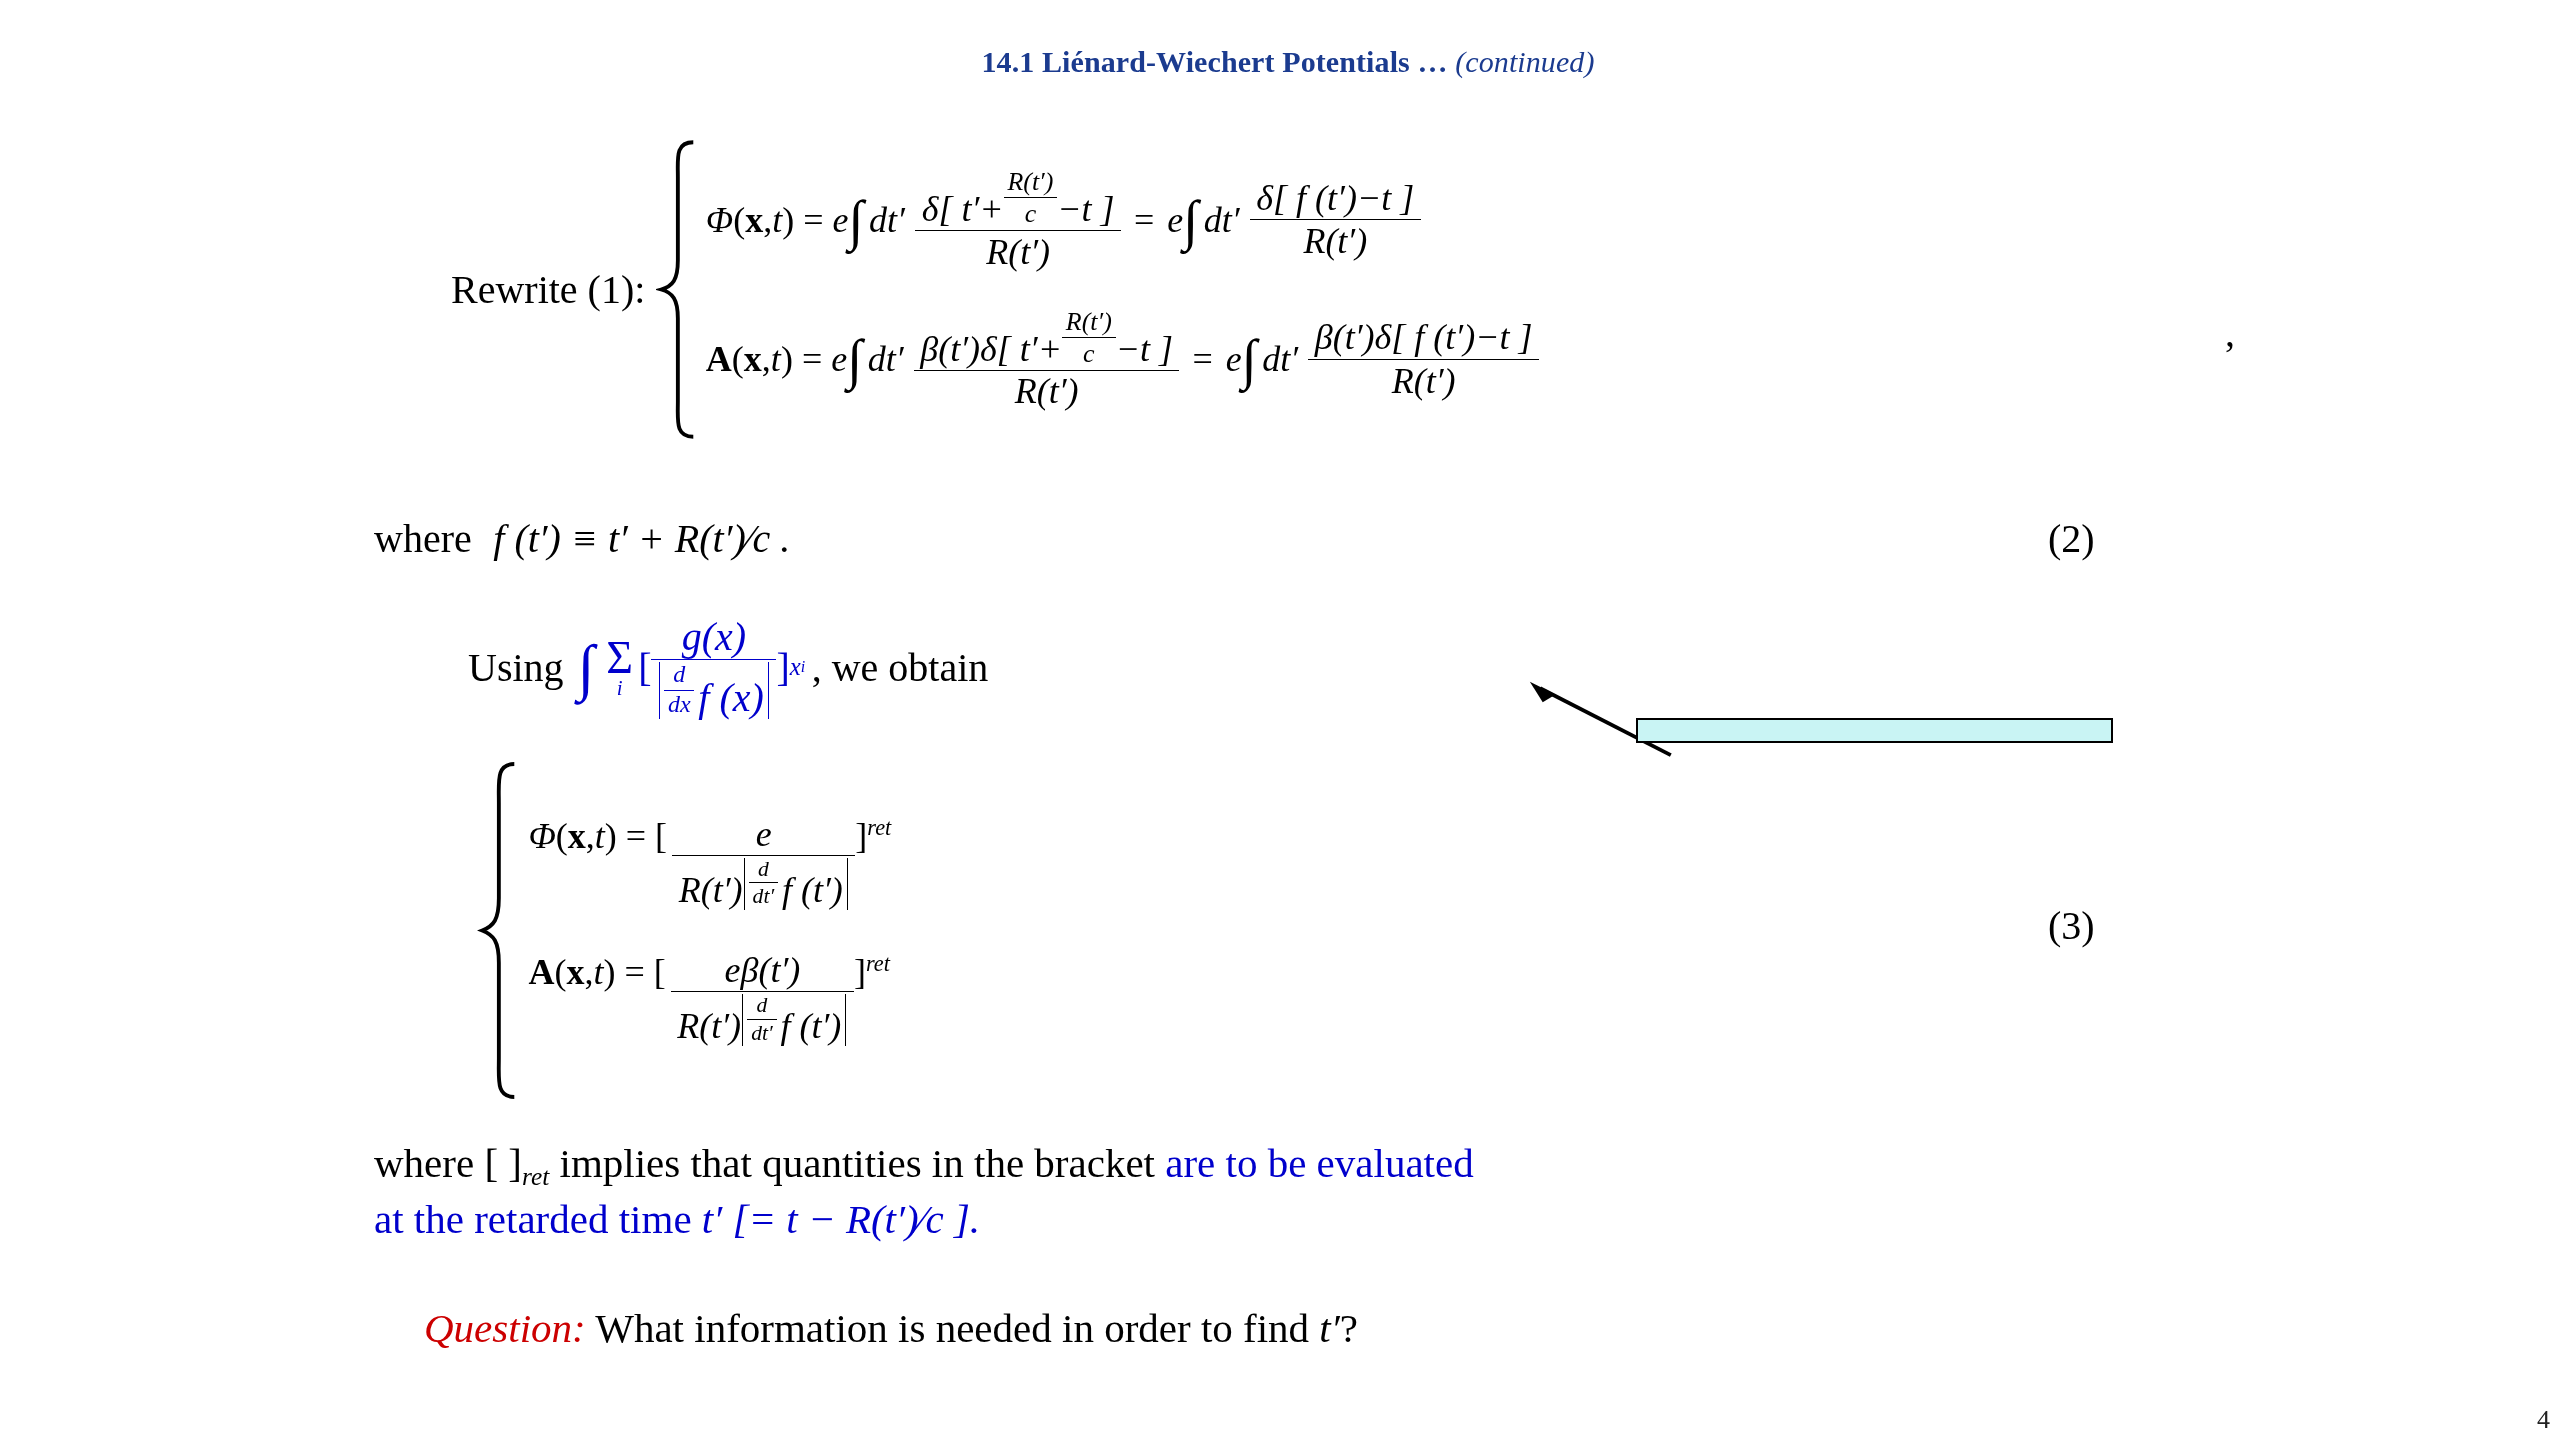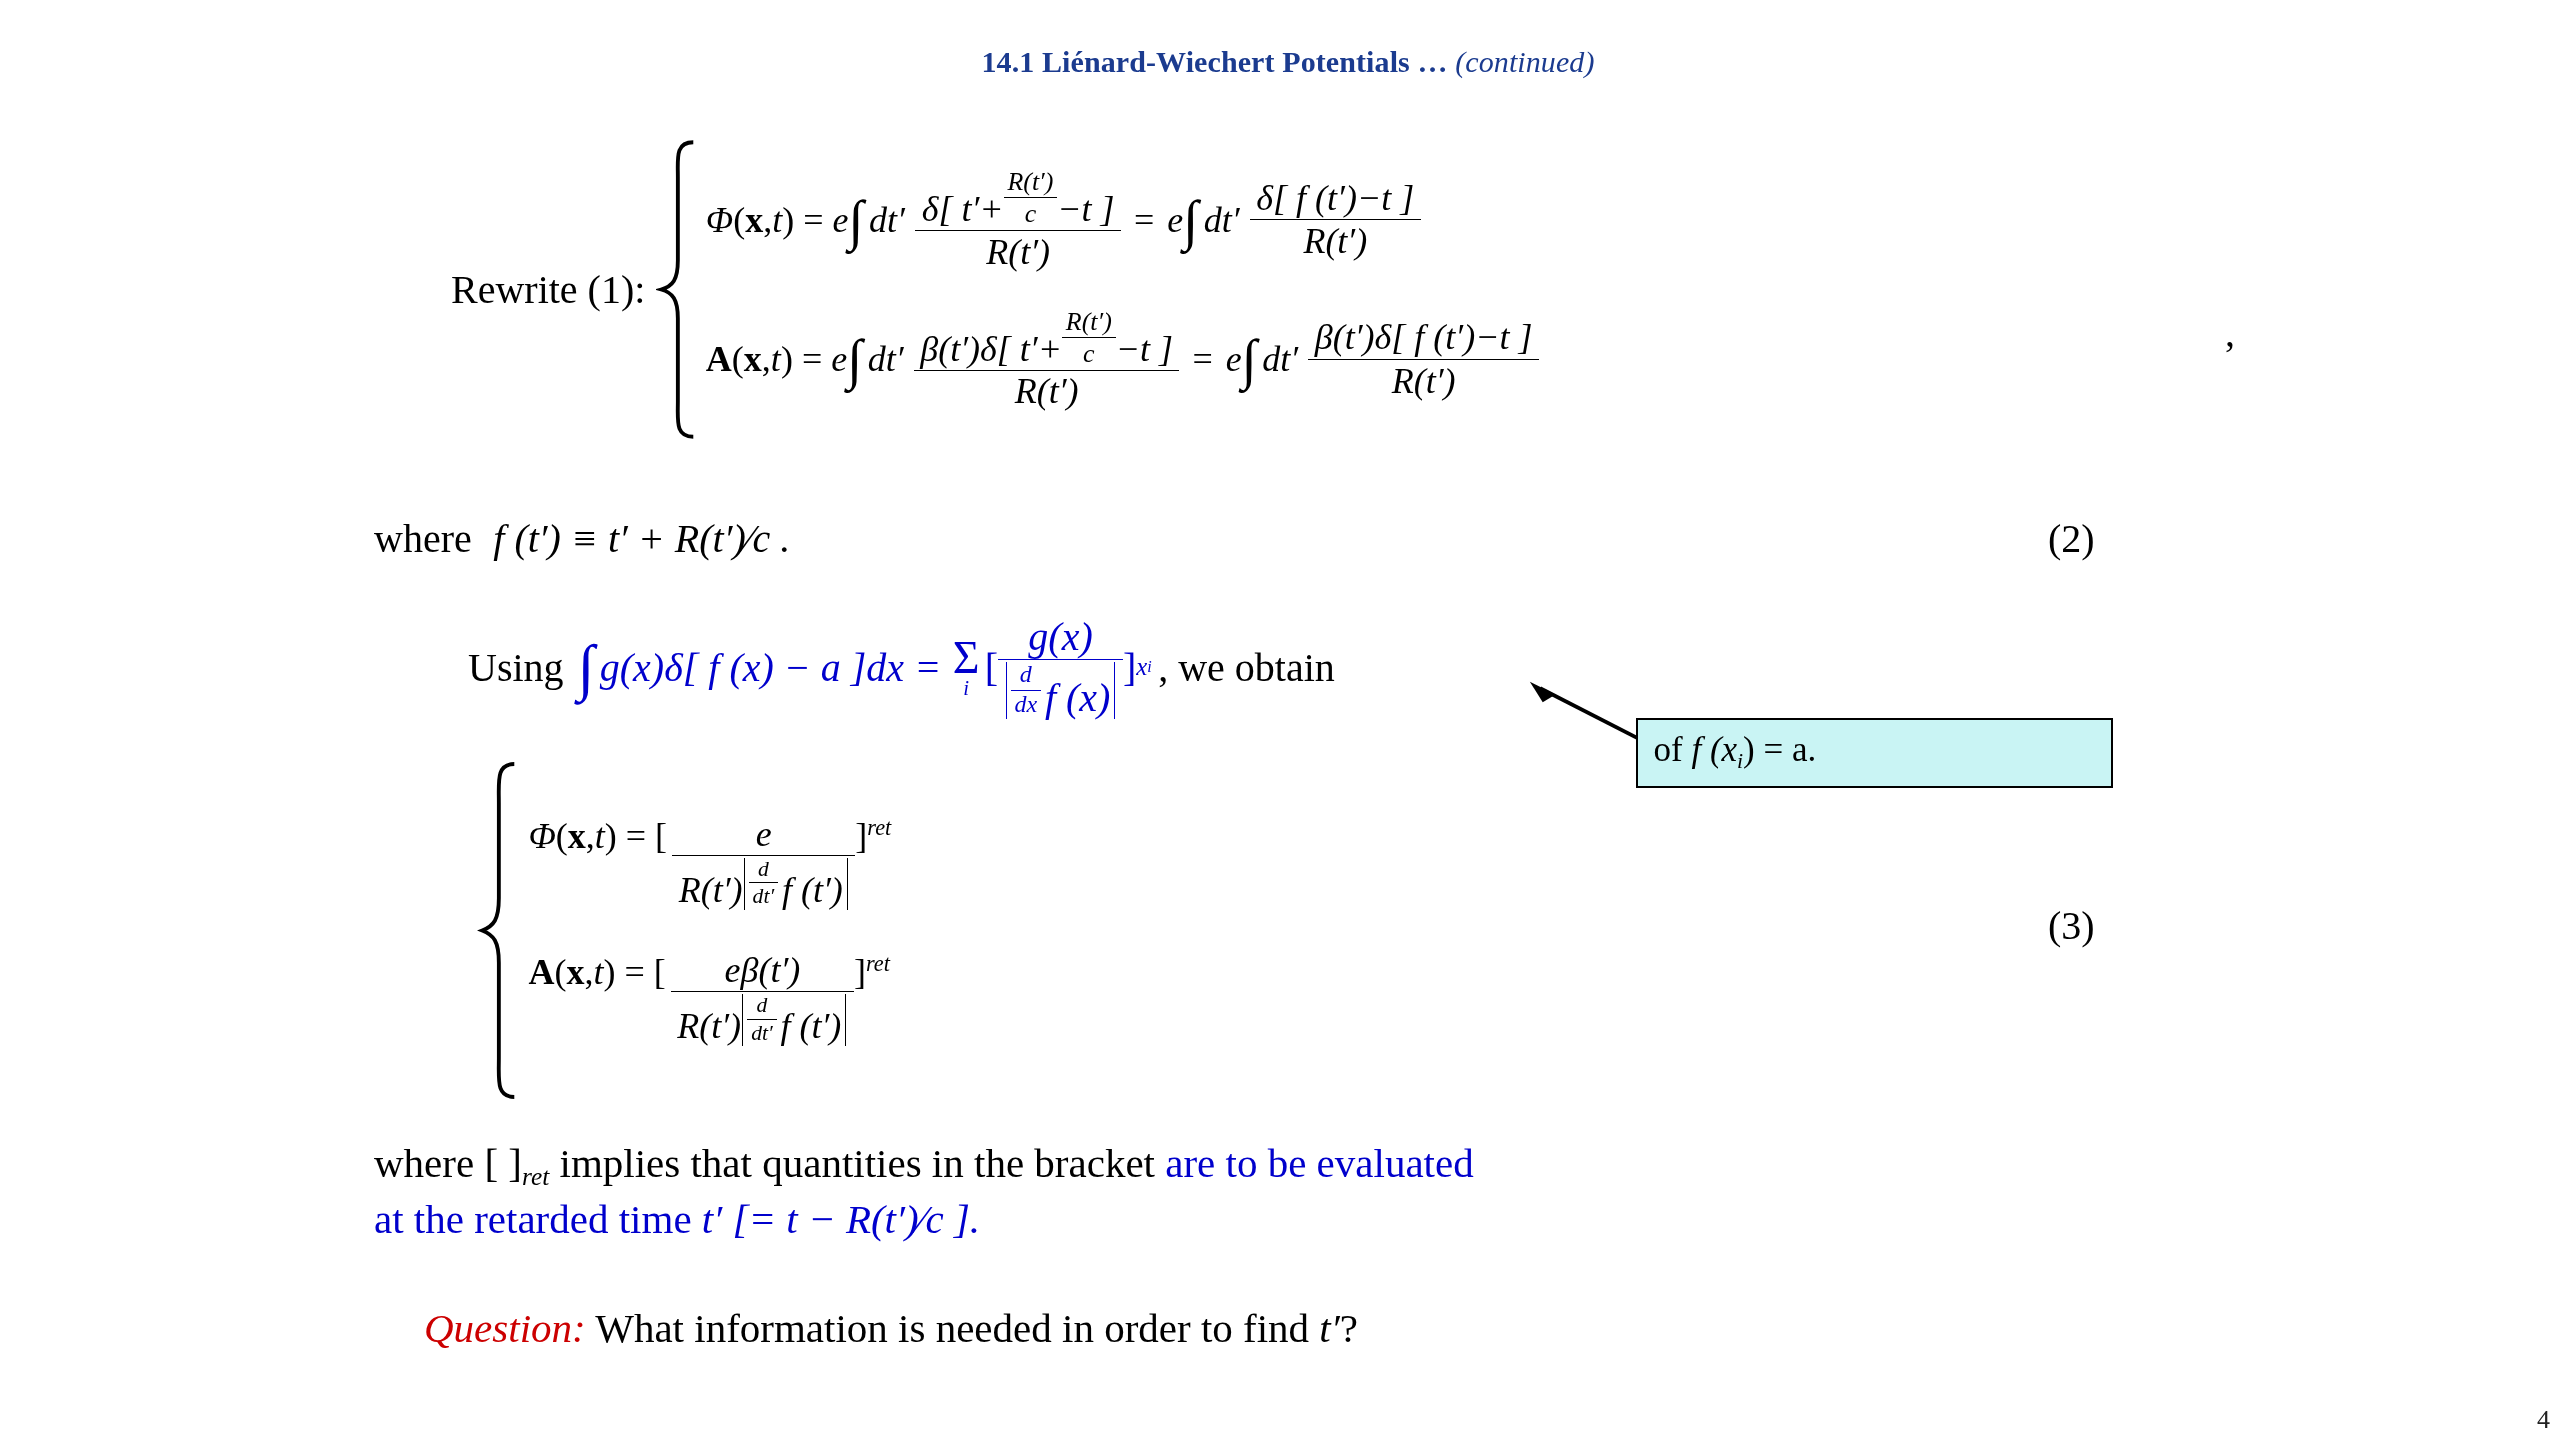--- a/index.html
+++ b/index.html
@@ -300,21 +300,20 @@
   <span>where</span>
   <span class="it" style="margin-left:11.6px">f (t′) ≡ t′ + R(t′)⁄c .</span>
 </div>
 <div id="eq-num-2" class="math">(2)</div>
 
 <div id="using-line" class="math">
   <span>Using</span>
 
   <span class="blue" style="display:flex; align-items:center; margin-left:14px">
     <span class="intg">∫</span>
-    <span class="it" style="margin-left:5.2px">g(x)δ[ f (x) − a ]dx =</span>
 
     <span class="sumsign" style="margin-left:11.6px">
       <span class="big">Σ</span>
       <span class="idx">i</span>
     </span>
 
     <span style="margin-left:5.2px">[</span>
 
     <span class="frac">
       <span class="num it">g(x)</span>
@@ -337,24 +336,20 @@
 </div>
 
 <div id="callout-arrow">
   <svg width="148" height="84" viewBox="0 0 230 130">
     <line x1="225" y1="118" x2="22" y2="14" stroke="#000" stroke-width="6"></line>
     <polygon points="6,4 46,24 26,36" fill="#000"></polygon>
   </svg>
 </div>
 
 <div id="callout-box" class="math">
-  <div>
-    <span>of</span>
-    <span class="it">f (x</span><span class="sub">i</span><span>) = a.</span>
-  </div>
 </div>
 
 <div id="results-block">
 
   <div id="results-brace" class="brace">
     <svg width="45" height="341" viewBox="0 0 70 530">
       <path d="M58 6 C30 6 34 32 34 66 L34 215 C34 248 26 258 8 265 C26 272 34 282 34 315 L34 464 C34 498 30 524 58 524" fill="none" stroke="#000" stroke-width="6"></path>
     </svg>
   </div>
 

